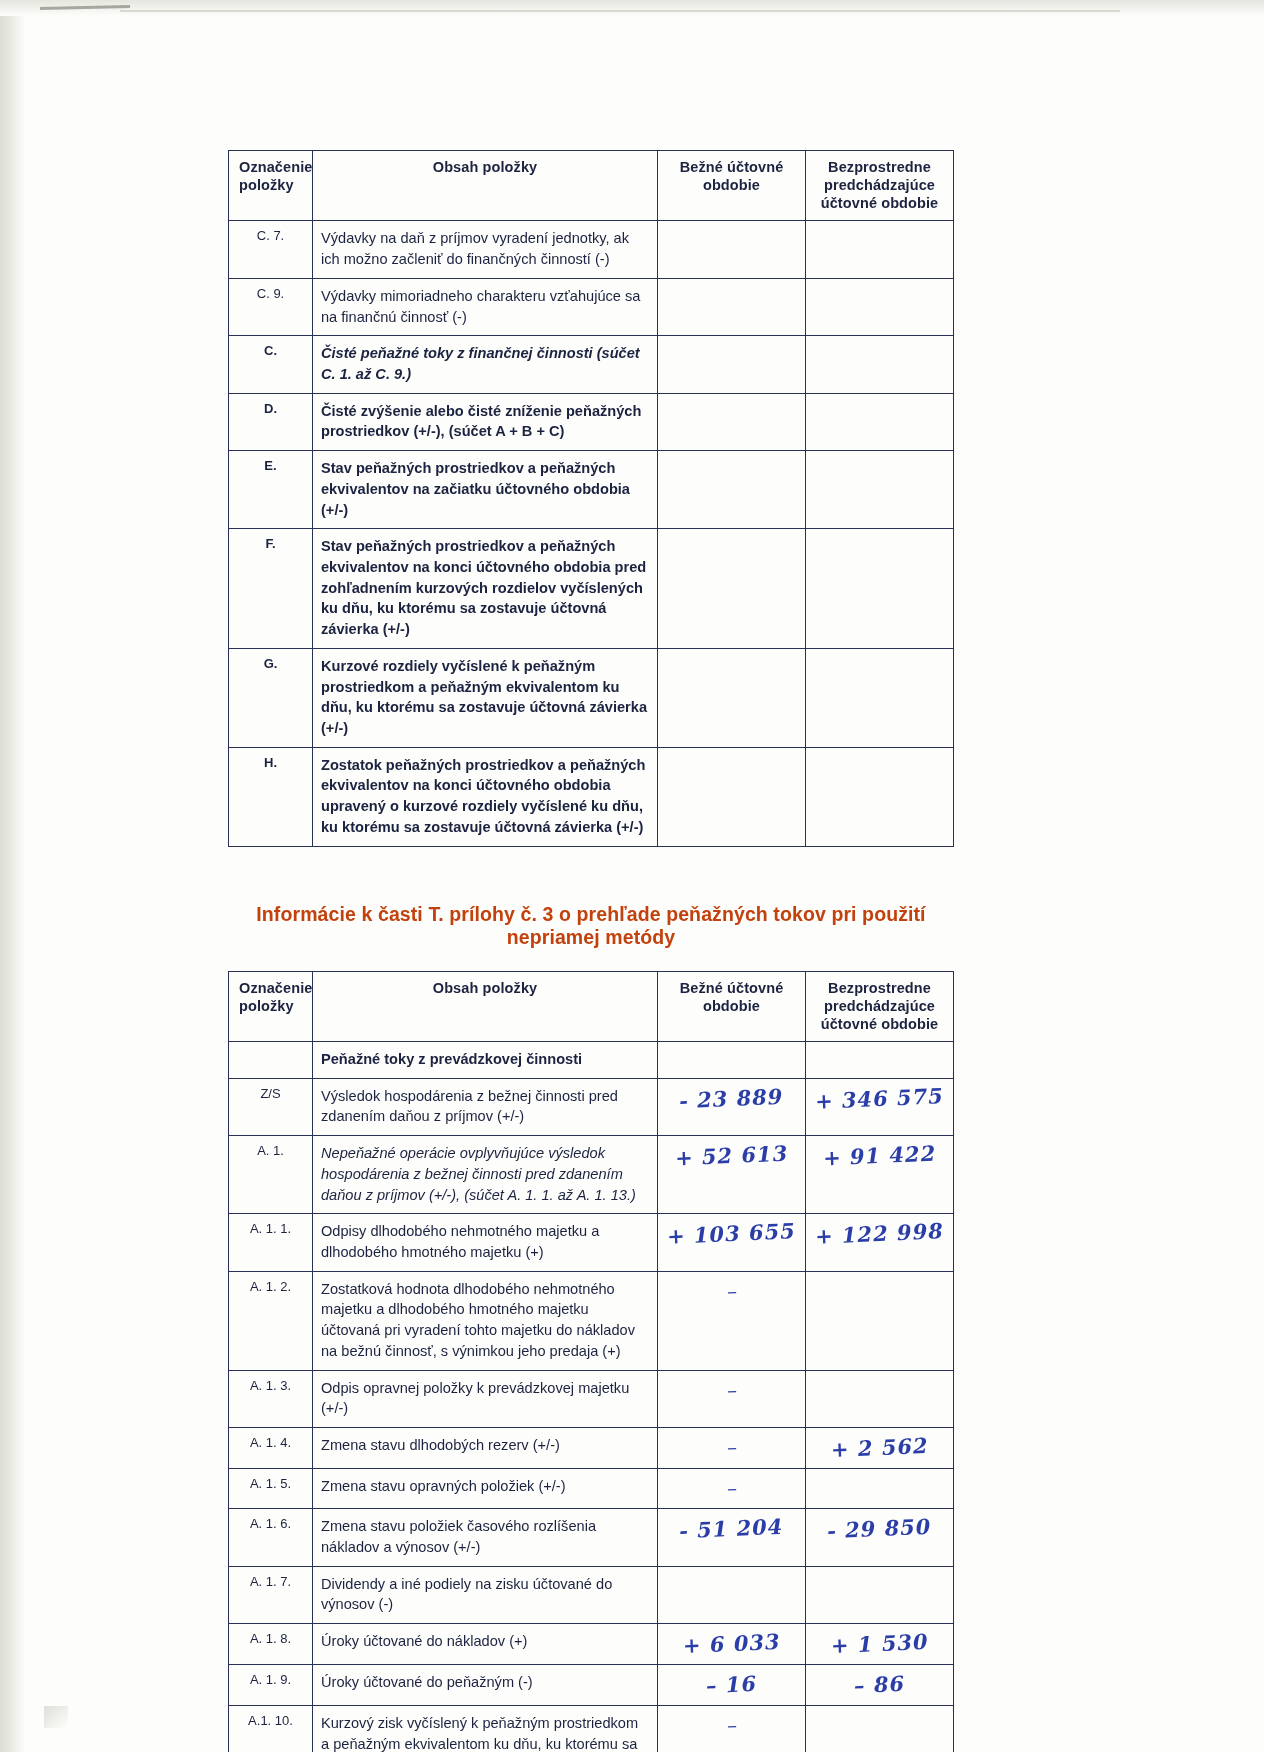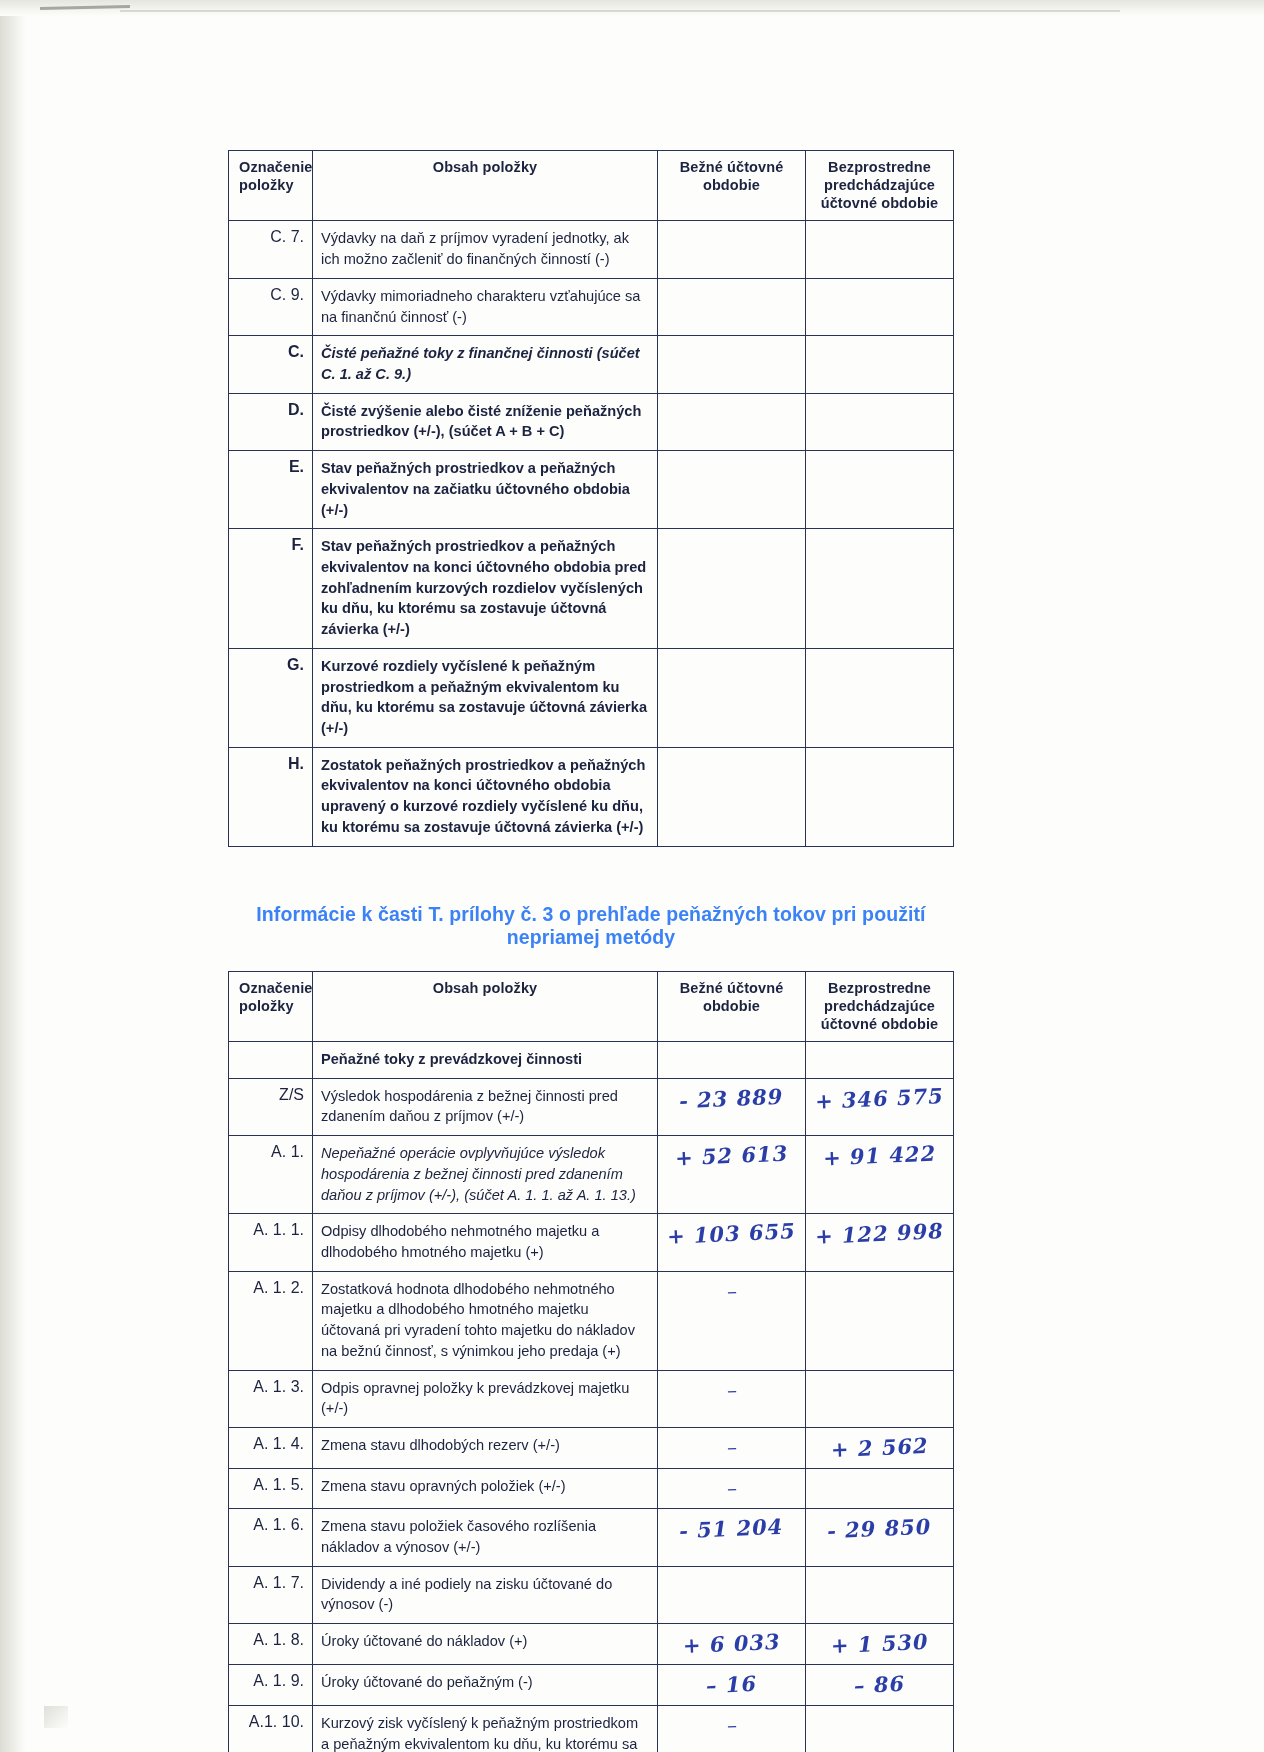--- a/index.html
+++ b/index.html
@@ -85,22 +85,22 @@
     line-height: 1.25;
     padding-top: 12px;
     padding-bottom: 12px;
     letter-spacing: .1px;
   }
   thead th.left-head {
     text-align: left;
     padding-left: 10px;
   }
   td.code {
-    text-align: right;
-    font-size: 16px;
+    text-align: center;
+    font-size: 13px;
     white-space: nowrap;
     padding-top: 9px;
   }
   td.desc {
     font-size: 14.6px;
     line-height: 1.42;
     padding-left: 10px;
   }
   td.desc.bold { font-weight: bold; }
   td.desc.bolditalic { font-weight: bold; font-style: italic; }
@@ -127,21 +127,21 @@
     display: inline-block;
     transform: rotate(-2deg);
   }
 
   .section-title {
     text-align: center;
     font-size: 19.5px;
     font-weight: bold;
     margin: 56px 0 22px 0;
     letter-spacing: .1px;
-    color: #3b82f6;
+    color: #c2410c;
   }
 
   
   table.doc { border: 1px solid #2a3156; }
 </style>
 </head>
 <body>
 
 <div class="page">
   <div class="scan-edge-left"></div>

